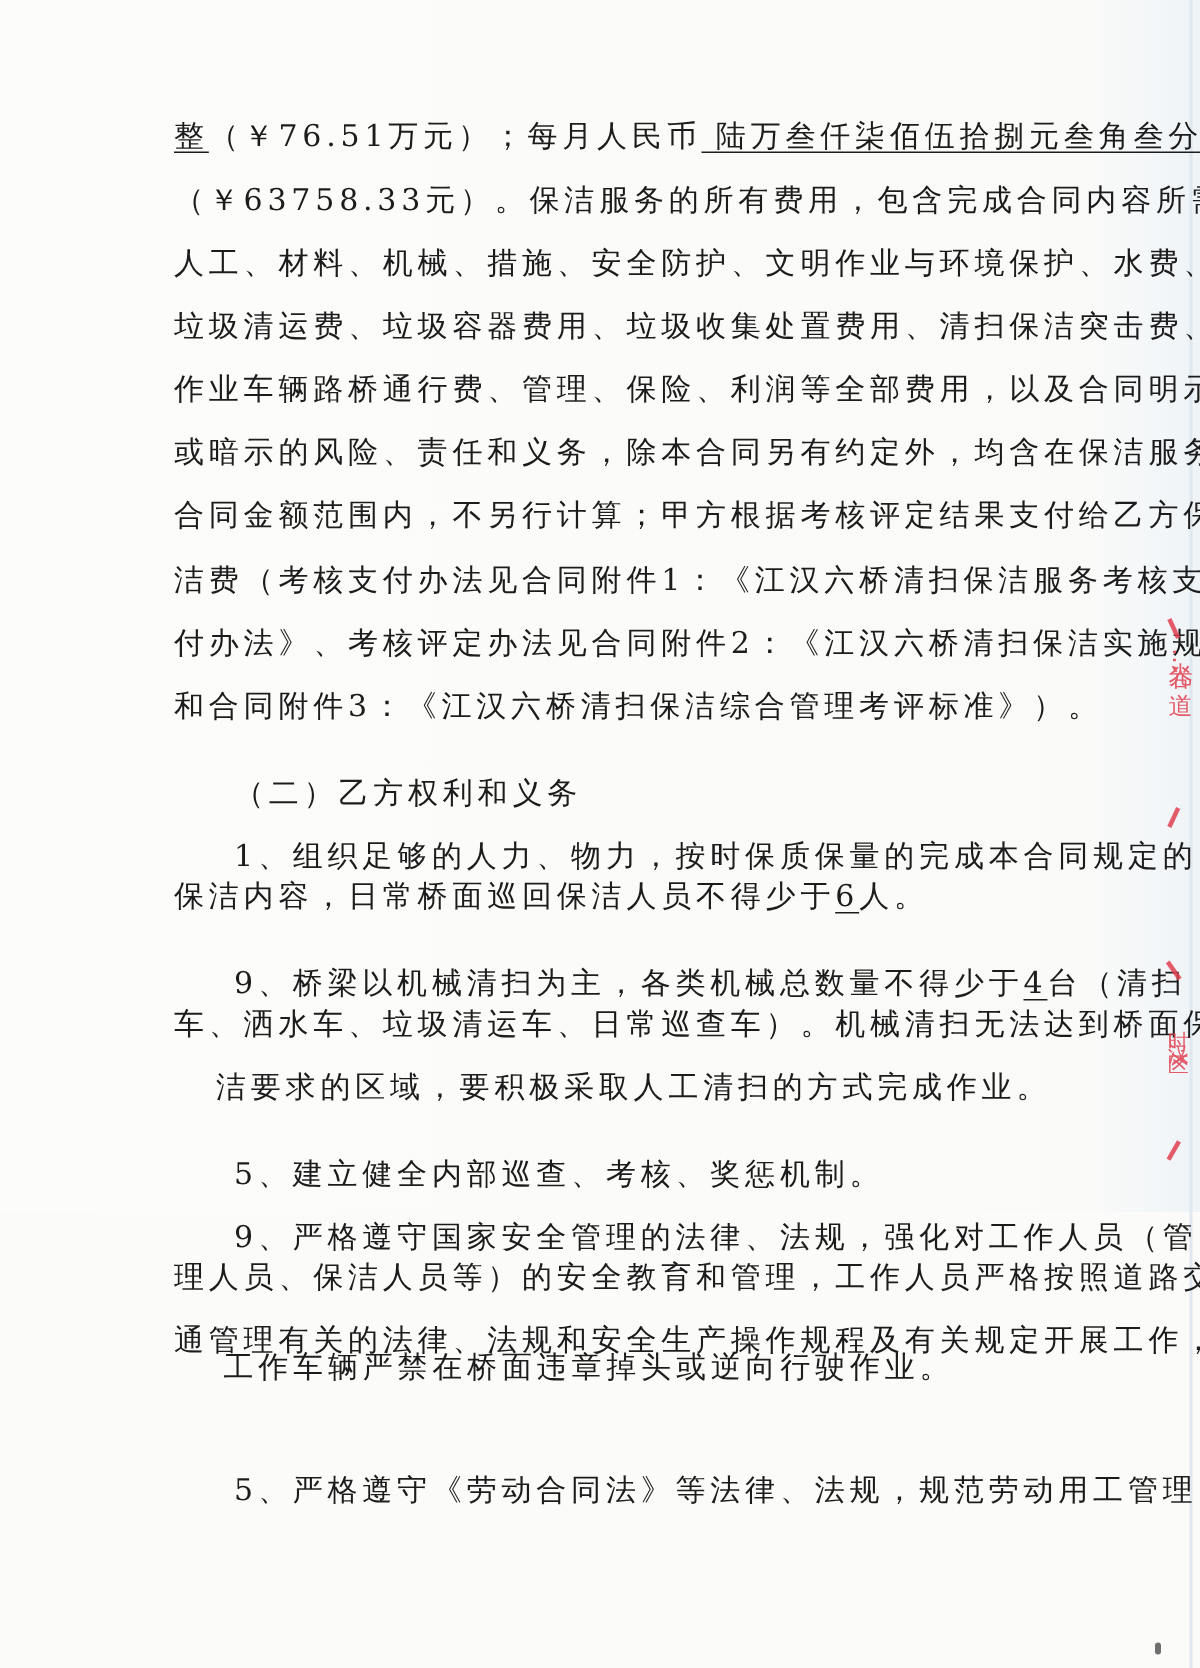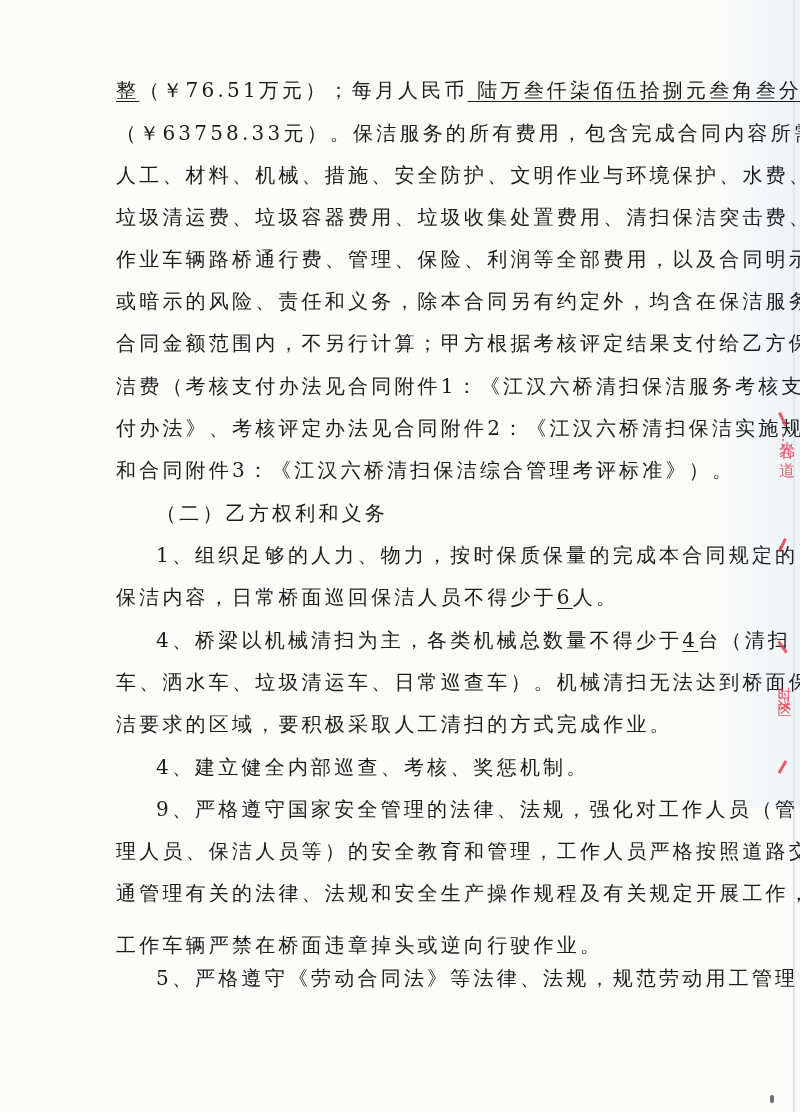--- a/index.html
+++ b/index.html
@@ -18,21 +18,21 @@
     position: absolute; left: 793px; top: 0; width: 2px; height: 1112px;
     background: #dfe8ee;
   }
   .content {
     position: absolute; left: 116px; top: 76px; width: 560px;
   }
   .line {
     position: absolute; left: 0; white-space: nowrap;
     font-size: 20px; line-height: 28px; letter-spacing: 3.2px;
   }
-  .line.indent { left: 40px; }
+  .line.indent { left: 40px; margin-top: 15px; }
   .u { text-decoration: underline; text-underline-offset: 4px; text-decoration-thickness: 1px; }
   .stamp {
     position: absolute; color: #e04050; font-family: "DejaVu Sans", sans-serif;
     font-size: 16px; writing-mode: vertical-rl; letter-spacing: 2px; opacity: 0.85;
   }
   .stamp-bar {
     position: absolute; width: 3px; height: 14px; background: #e04050; opacity: 0.85;
   }
   .speck { position:absolute; width:4px; height:8px; background:#333; border-radius:2px; opacity:.7; }
 </style>
@@ -48,28 +48,28 @@
       <div class="line" style="top: 127px;"><span>垃圾清运费、垃圾容器费用、垃圾收集处置费用、清扫保洁突击费、</span></div>
       <div class="line" style="top: 169px;"><span>作业车辆路桥通行费、管理、保险、利润等全部费用，以及合同明示</span></div>
       <div class="line" style="top: 211px;"><span>或暗示的风险、责任和义务，除本合同另有约定外，均含在保洁服务</span></div>
       <div class="line" style="top: 253px;"><span>合同金额范围内，不另行计算；甲方根据考核评定结果支付给乙方保</span></div>
       <div class="line" style="top: 296px;"><span>洁费（考核支付办法见合同附件1：《江汉六桥清扫保洁服务考核支</span></div>
       <div class="line" style="top: 338px;"><span>付办法》、考核评定办法见合同附件2：《江汉六桥清扫保洁实施规范》</span></div>
       <div class="line" style="top: 380px; text-align: right;"><span>和合同附件3：《江汉六桥清扫保洁综合管理考评标准》）。</span></div>
       <div class="line indent" style="top: 423px;"><span>（二）乙方权利和义务</span></div>
       <div class="line indent" style="top: 465px;"><span>1、组织足够的人力、物力，按时保质保量的完成本合同规定的</span></div>
       <div class="line" style="top: 507px; text-align: right;"><span>保洁内容，日常桥面巡回保洁人员不得少于</span><span class="u">6</span><span>人。</span></div>
-      <div class="line indent" style="top: 550px;"><span>4、桥梁以机械清扫为主，各类机械总数量不得少于</span><span class="u">4</span><span>台（清扫</span></div>
+      <div class="line indent" style="top: 550px;"><span>9、桥梁以机械清扫为主，各类机械总数量不得少于</span><span class="u">4</span><span>台（清扫</span></div>
       <div class="line" style="top: 592px;"><span>车、洒水车、垃圾清运车、日常巡查车）。机械清扫无法达到桥面保</span></div>
-      <div class="line" style="top: 634px;"><span>洁要求的区域，要积极采取人工清扫的方式完成作业。</span></div>
-      <div class="line indent" style="top: 677px;"><span>4、建立健全内部巡查、考核、奖惩机制。</span></div>
+      <div class="line" style="top: 634px; margin-left: 28px;"><span>洁要求的区域，要积极采取人工清扫的方式完成作业。</span></div>
+      <div class="line indent" style="top: 677px;"><span>5、建立健全内部巡查、考核、奖惩机制。</span></div>
       <div class="line indent" style="top: 719px;"><span>9、严格遵守国家安全管理的法律、法规，强化对工作人员（管</span></div>
       <div class="line" style="top: 761px;"><span>理人员、保洁人员等）的安全教育和管理，工作人员严格按照道路交</span></div>
       <div class="line" style="top: 803px;"><span>通管理有关的法律、法规和安全生产操作规程及有关规定开展工作，</span></div>
-      <div class="line" style="top: 855px;"><span>工作车辆严禁在桥面违章掉头或逆向行驶作业。</span></div>
+      <div class="line" style="top: 821px; margin-left: 33px;"><span>工作车辆严禁在桥面违章掉头或逆向行驶作业。</span></div>
       <div class="line indent" style="top: 888px;"><span>5、严格遵守《劳动合同法》等法律、法规，规范劳动用工管理；</span></div>
     </div>
 
   <div class="stamp-bar" style="left:781px; top:412px; transform:rotate(-25deg);"></div>
   <div class="stamp" style="left:776px; top:428px;">光谷…道</div>
   <div class="stamp-bar" style="left:781px; top:538px; transform:rotate(25deg);"></div>
 
   <div class="stamp-bar" style="left:781px; top:640px; transform:rotate(-35deg);"></div>
   <div class="stamp" style="left:776px; top:660px; font-size:14px;">　时 汉 区 X</div>
   <div class="stamp-bar" style="left:781px; top:760px; transform:rotate(30deg);"></div>

